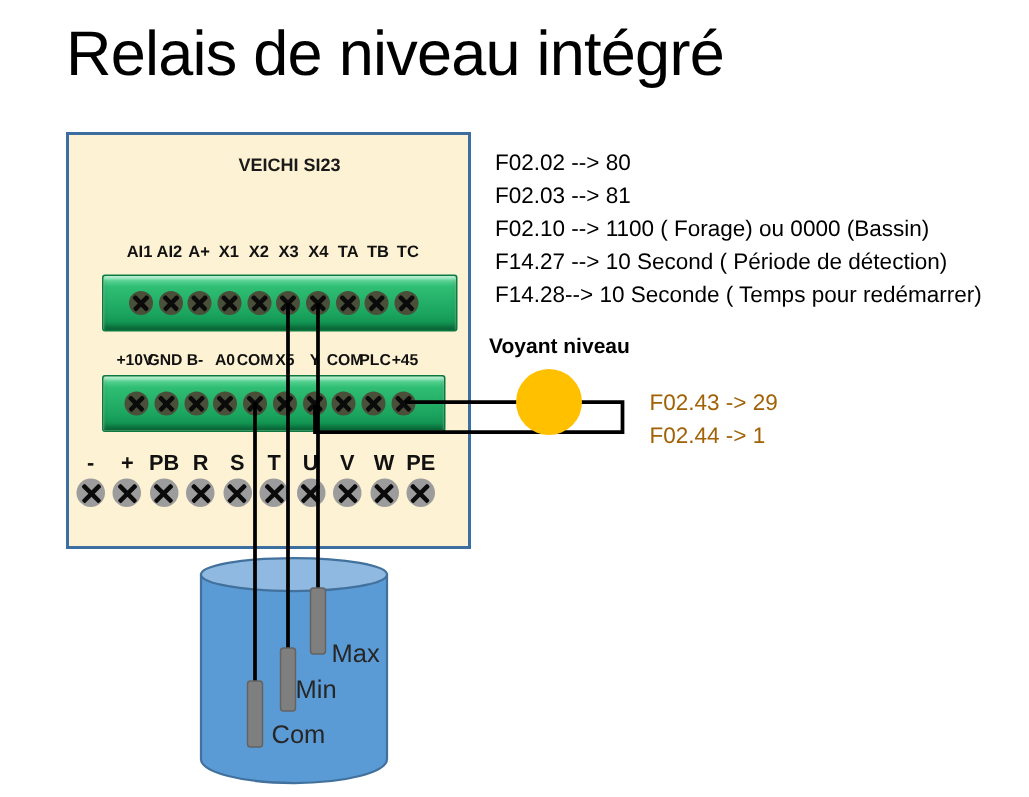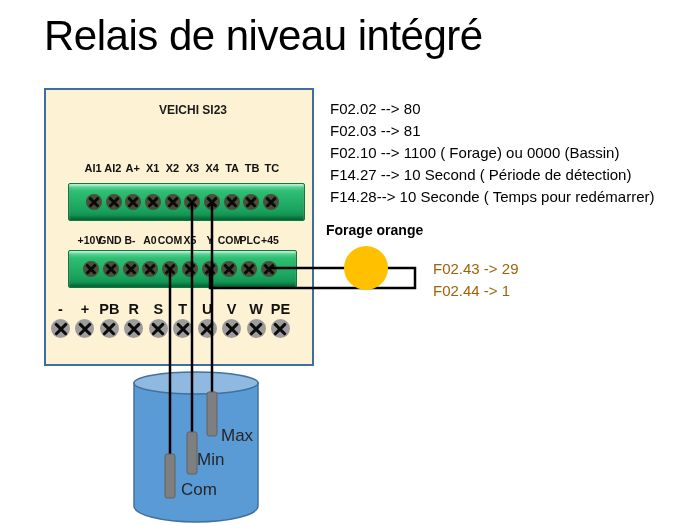--- a/index.html
+++ b/index.html
@@ -142,21 +142,21 @@
   </div>
 
   <div class="params">
     <div>F02.02 --&gt; 80</div>
     <div>F02.03 --&gt; 81</div>
     <div>F02.10 --&gt; 1100 ( Forage) ou 0000 (Bassin)</div>
     <div>F14.27 --&gt; 10 Second ( Période de détection)</div>
     <div>F14.28--&gt; 10 Seconde ( Temps pour redémarrer)</div>
   </div>
 
-  <div class="voyant-label">Forage orange</div>
+  <div class="voyant-label">Voyant niveau</div>
 
   <div class="lamp-params">
     <div>F02.43 -&gt; 29</div>
     <div>F02.44 -&gt; 1</div>
   </div>
 
   <svg class="overlay" width="686" height="531" viewBox="0 0 686 531">
 
     <path d="M134,383 V506 A62,16 0 0 0 258,506 V383 Z" stroke="#41719C" stroke-width="1.5" fill="#5B9BD5"></path>
     <ellipse cx="196" cy="383" rx="62" ry="11" stroke="#41719C" stroke-width="1.5" fill="#8FB9E0"></ellipse>

